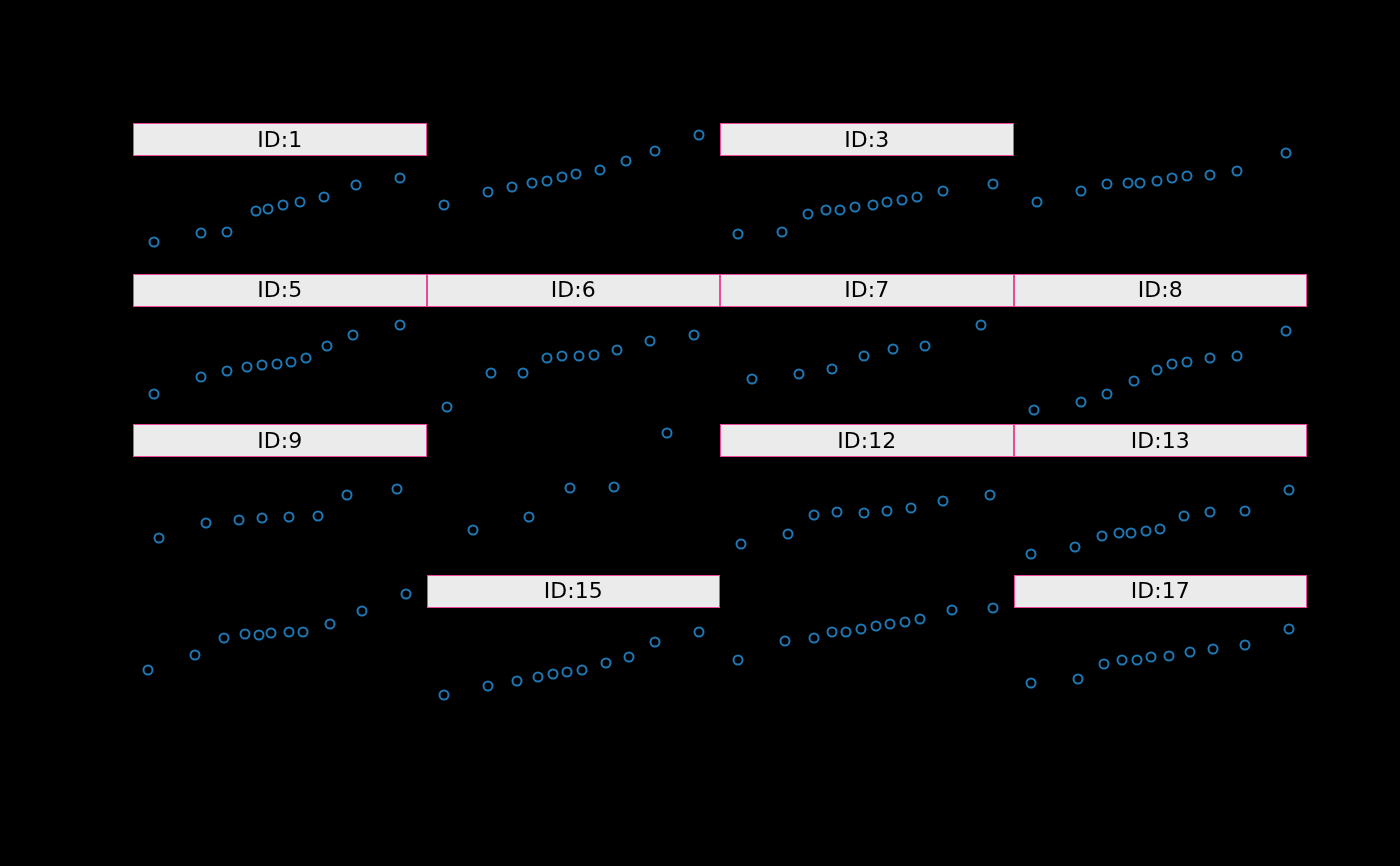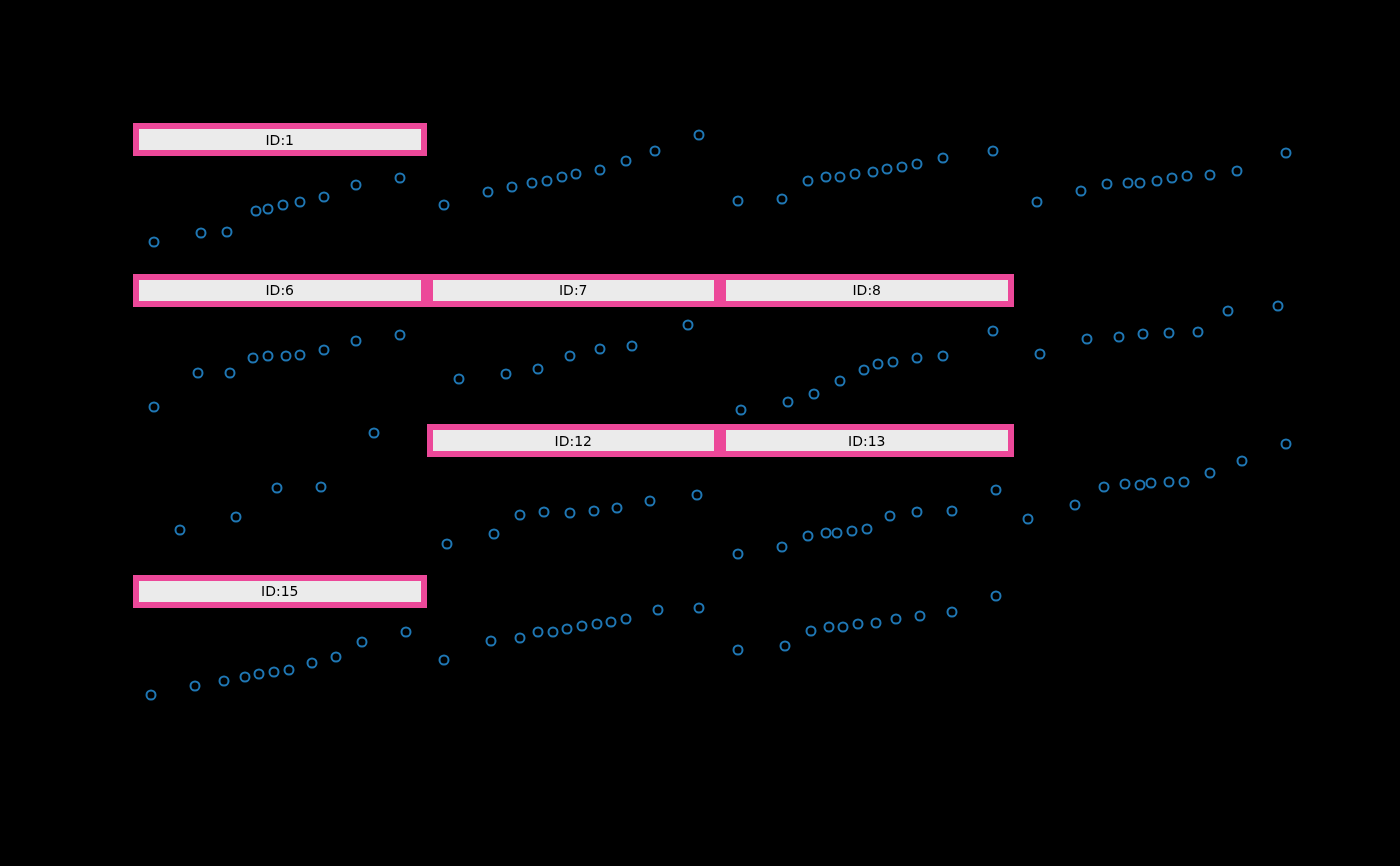--- a/index.html
+++ b/index.html
@@ -24,25 +24,25 @@
     grid-auto-rows: 150.5px;
     width: 100%;
     height: 100%;
   }
   .panel {
     position: relative;
   }
   .panel-header {
     height: 33px;
     background: var(--header-bg, #ebebeb);
-    border: 6px solid #ec4899;
+    border: 1px solid #ec4899;
     display: flex;
     align-items: center;
     justify-content: center;
-    font-size: 14px;
+    font-size: 22px;
     line-height: 1;
     color: var(--header-fg, #000000);
     box-sizing: border-box;
   }
   .panel-plot {
     position: relative;
     height: 115px;
     background: transparent;
   }
   .point {
@@ -85,20 +85,21 @@
           <div class="point" style="left: 41%; top: 50%;"></div>
           <div class="point" style="left: 46%; top: 47%;"></div>
           <div class="point" style="left: 51%; top: 44%;"></div>
           <div class="point" style="left: 59%; top: 41%;"></div>
           <div class="point" style="left: 68%; top: 33%;"></div>
           <div class="point" style="left: 78%; top: 24%;"></div>
           <div class="point" style="left: 93%; top: 10%;"></div>
         </div>
       </div>
       <div class="panel">
+        <div class="panel-header">ID:3</div>
         <div class="panel-plot">
           <div class="point" style="left: 6%; top: 68%;"></div>
           <div class="point" style="left: 21%; top: 66%;"></div>
           <div class="point" style="left: 30%; top: 50%;"></div>
           <div class="point" style="left: 36%; top: 47%;"></div>
           <div class="point" style="left: 41%; top: 47%;"></div>
           <div class="point" style="left: 46%; top: 44%;"></div>
           <div class="point" style="left: 52%; top: 43%;"></div>
           <div class="point" style="left: 57%; top: 40%;"></div>
           <div class="point" style="left: 62%; top: 38%;"></div>
@@ -116,20 +117,36 @@
           <div class="point" style="left: 43%; top: 52%;"></div>
           <div class="point" style="left: 49%; top: 50%;"></div>
           <div class="point" style="left: 54%; top: 48%;"></div>
           <div class="point" style="left: 59%; top: 46%;"></div>
           <div class="point" style="left: 67%; top: 45%;"></div>
           <div class="point" style="left: 76%; top: 42%;"></div>
           <div class="point" style="left: 93%; top: 26%;"></div>
         </div>
       </div>
       <div class="panel">
+        <div class="panel-header">ID:5</div>
+        <div class="panel-plot">
+          <div class="point" style="left: 7%; top: 76%;"></div>
+          <div class="point" style="left: 23%; top: 61%;"></div>
+          <div class="point" style="left: 32%; top: 56%;"></div>
+          <div class="point" style="left: 39%; top: 53%;"></div>
+          <div class="point" style="left: 44%; top: 51%;"></div>
+          <div class="point" style="left: 49%; top: 50%;"></div>
+          <div class="point" style="left: 54%; top: 48%;"></div>
+          <div class="point" style="left: 59%; top: 45%;"></div>
+          <div class="point" style="left: 66%; top: 34%;"></div>
+          <div class="point" style="left: 75%; top: 25%;"></div>
+          <div class="point" style="left: 91%; top: 16%;"></div>
+        </div>
+      </div>
+      <div class="panel">
         <div class="panel-header">ID:6</div>
         <div class="panel-plot">
           <div class="point" style="left: 7%; top: 87%;"></div>
           <div class="point" style="left: 22%; top: 58%;"></div>
           <div class="point" style="left: 33%; top: 58%;"></div>
           <div class="point" style="left: 41%; top: 45%;"></div>
           <div class="point" style="left: 46%; top: 43%;"></div>
           <div class="point" style="left: 52%; top: 43%;"></div>
           <div class="point" style="left: 57%; top: 42%;"></div>
           <div class="point" style="left: 65%; top: 38%;"></div>
@@ -158,20 +175,21 @@
           <div class="point" style="left: 41%; top: 65%;"></div>
           <div class="point" style="left: 49%; top: 55%;"></div>
           <div class="point" style="left: 54%; top: 50%;"></div>
           <div class="point" style="left: 59%; top: 48%;"></div>
           <div class="point" style="left: 67%; top: 45%;"></div>
           <div class="point" style="left: 76%; top: 43%;"></div>
           <div class="point" style="left: 93%; top: 21%;"></div>
         </div>
       </div>
       <div class="panel">
+        <div class="panel-header">ID:9</div>
         <div class="panel-plot">
           <div class="point" style="left: 9%; top: 70%;"></div>
           <div class="point" style="left: 25%; top: 57%;"></div>
           <div class="point" style="left: 36%; top: 55%;"></div>
           <div class="point" style="left: 44%; top: 53%;"></div>
           <div class="point" style="left: 53%; top: 52%;"></div>
           <div class="point" style="left: 63%; top: 51%;"></div>
           <div class="point" style="left: 73%; top: 33%;"></div>
           <div class="point" style="left: 90%; top: 28%;"></div>
         </div>
@@ -256,20 +274,21 @@
           <div class="point" style="left: 48%; top: 47%;"></div>
           <div class="point" style="left: 53%; top: 45%;"></div>
           <div class="point" style="left: 58%; top: 43%;"></div>
           <div class="point" style="left: 63%; top: 41%;"></div>
           <div class="point" style="left: 68%; top: 39%;"></div>
           <div class="point" style="left: 79%; top: 31%;"></div>
           <div class="point" style="left: 93%; top: 29%;"></div>
         </div>
       </div>
       <div class="panel">
+        <div class="panel-header">ID:17</div>
         <div class="panel-plot">
           <div class="point" style="left: 6%; top: 66%;"></div>
           <div class="point" style="left: 22%; top: 62%;"></div>
           <div class="point" style="left: 31%; top: 49%;"></div>
           <div class="point" style="left: 37%; top: 46%;"></div>
           <div class="point" style="left: 42%; top: 46%;"></div>
           <div class="point" style="left: 47%; top: 43%;"></div>
           <div class="point" style="left: 53%; top: 42%;"></div>
           <div class="point" style="left: 60%; top: 39%;"></div>
           <div class="point" style="left: 68%; top: 36%;"></div>

